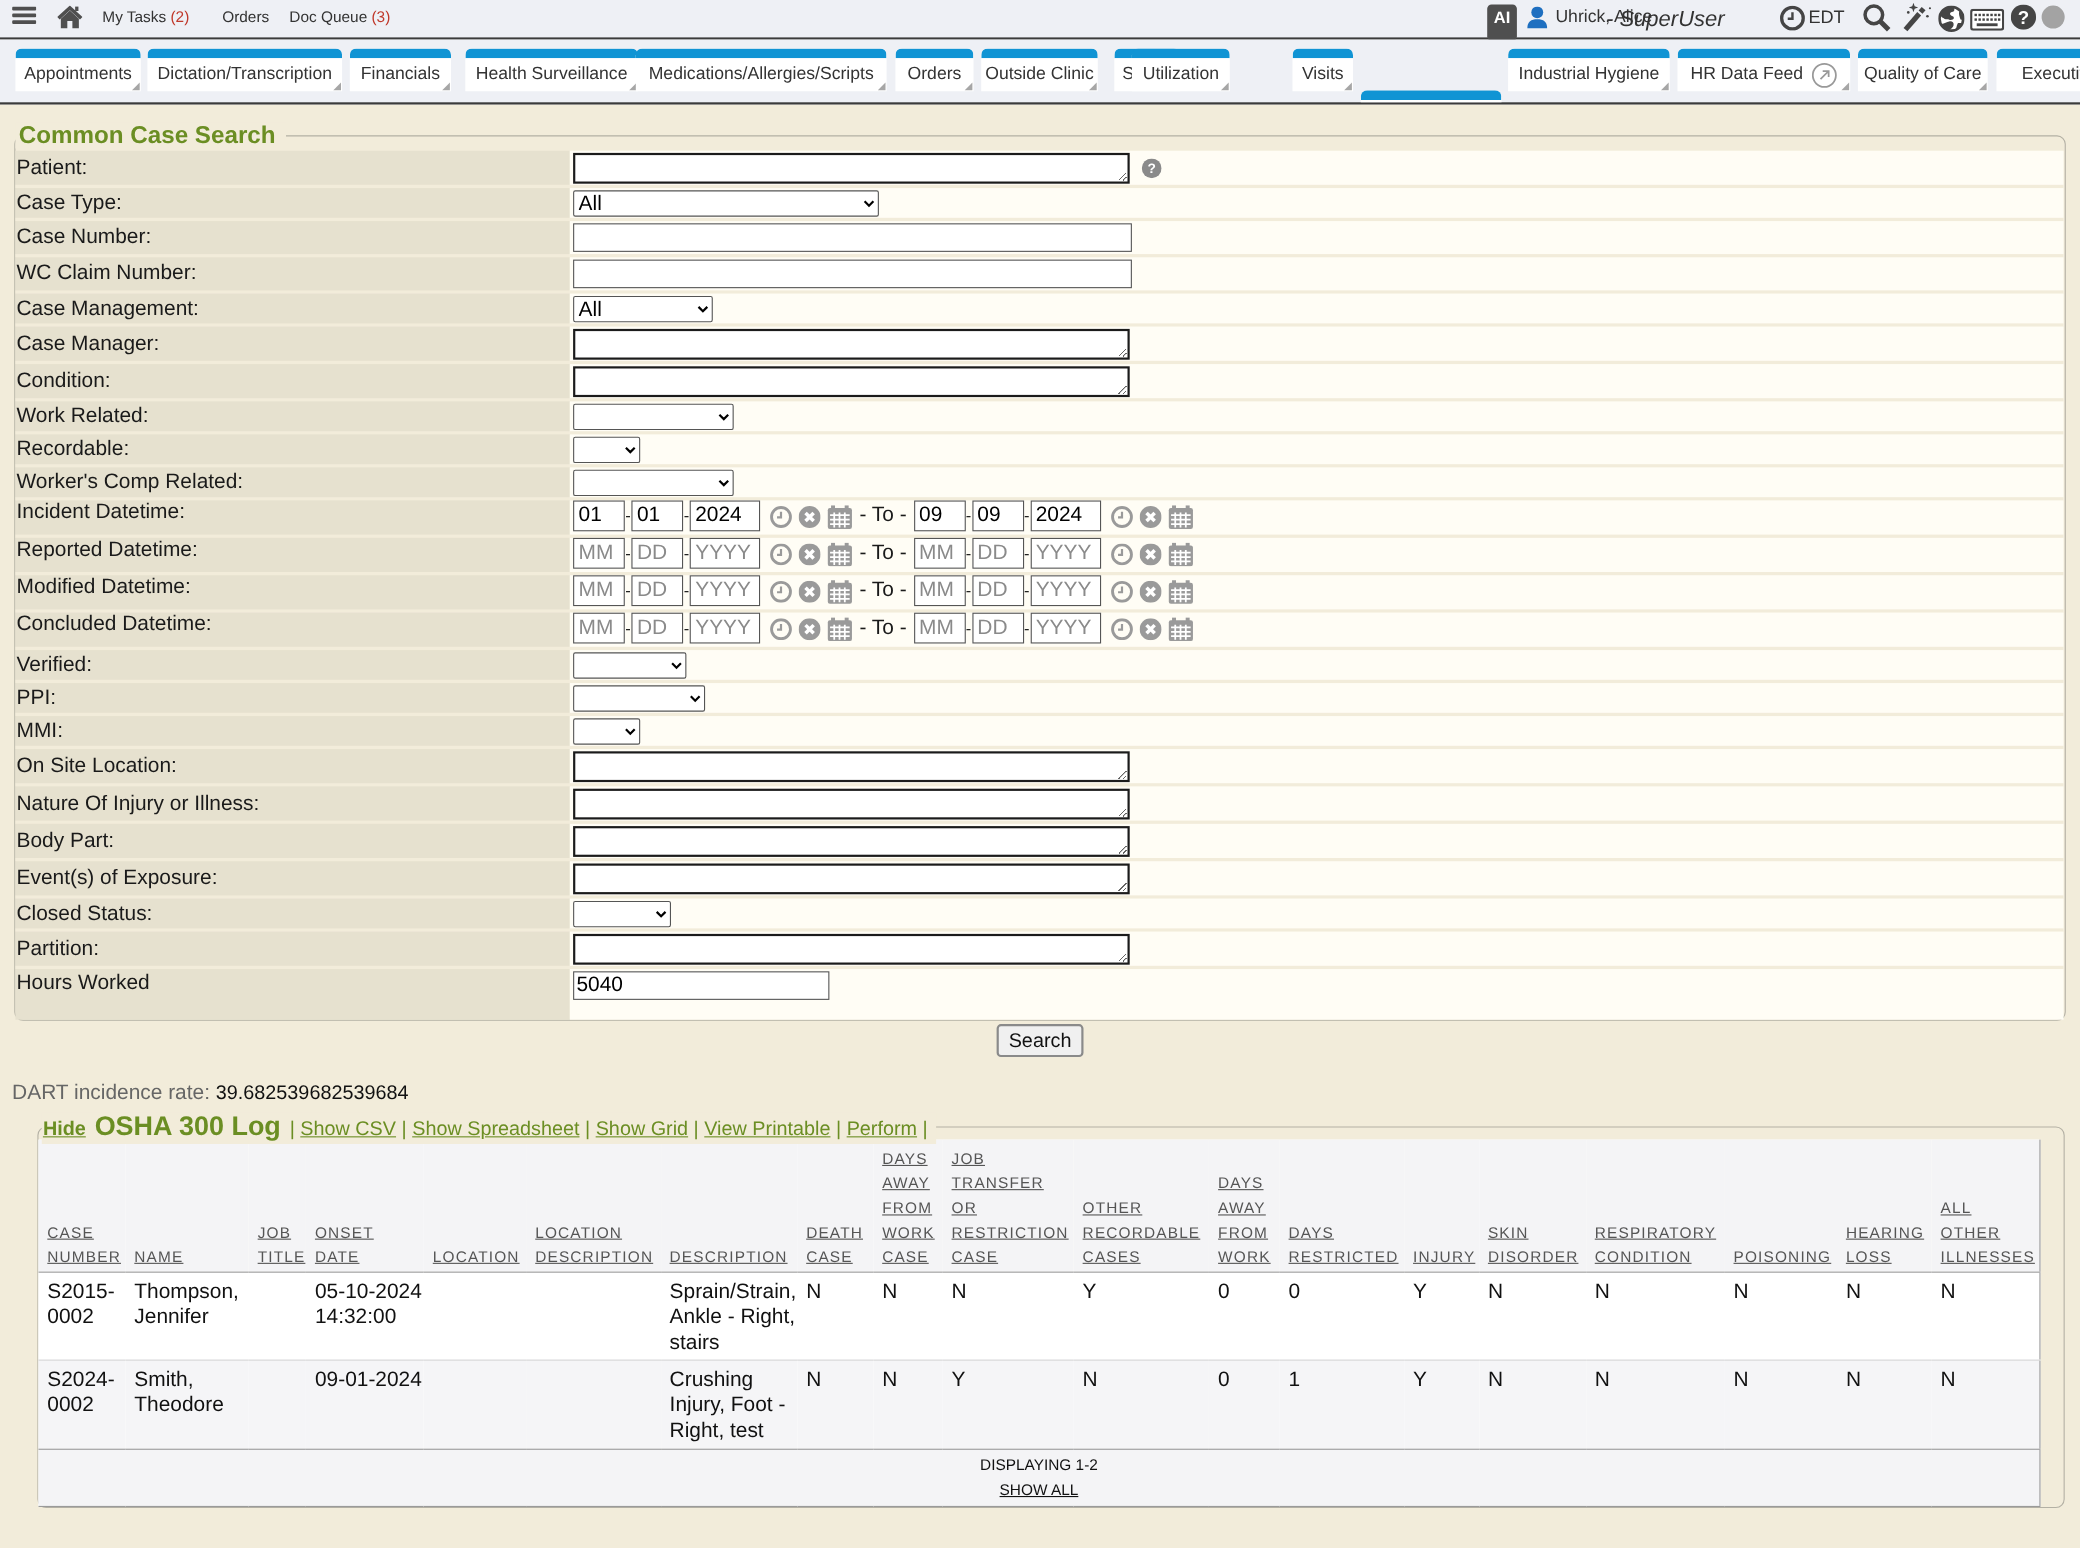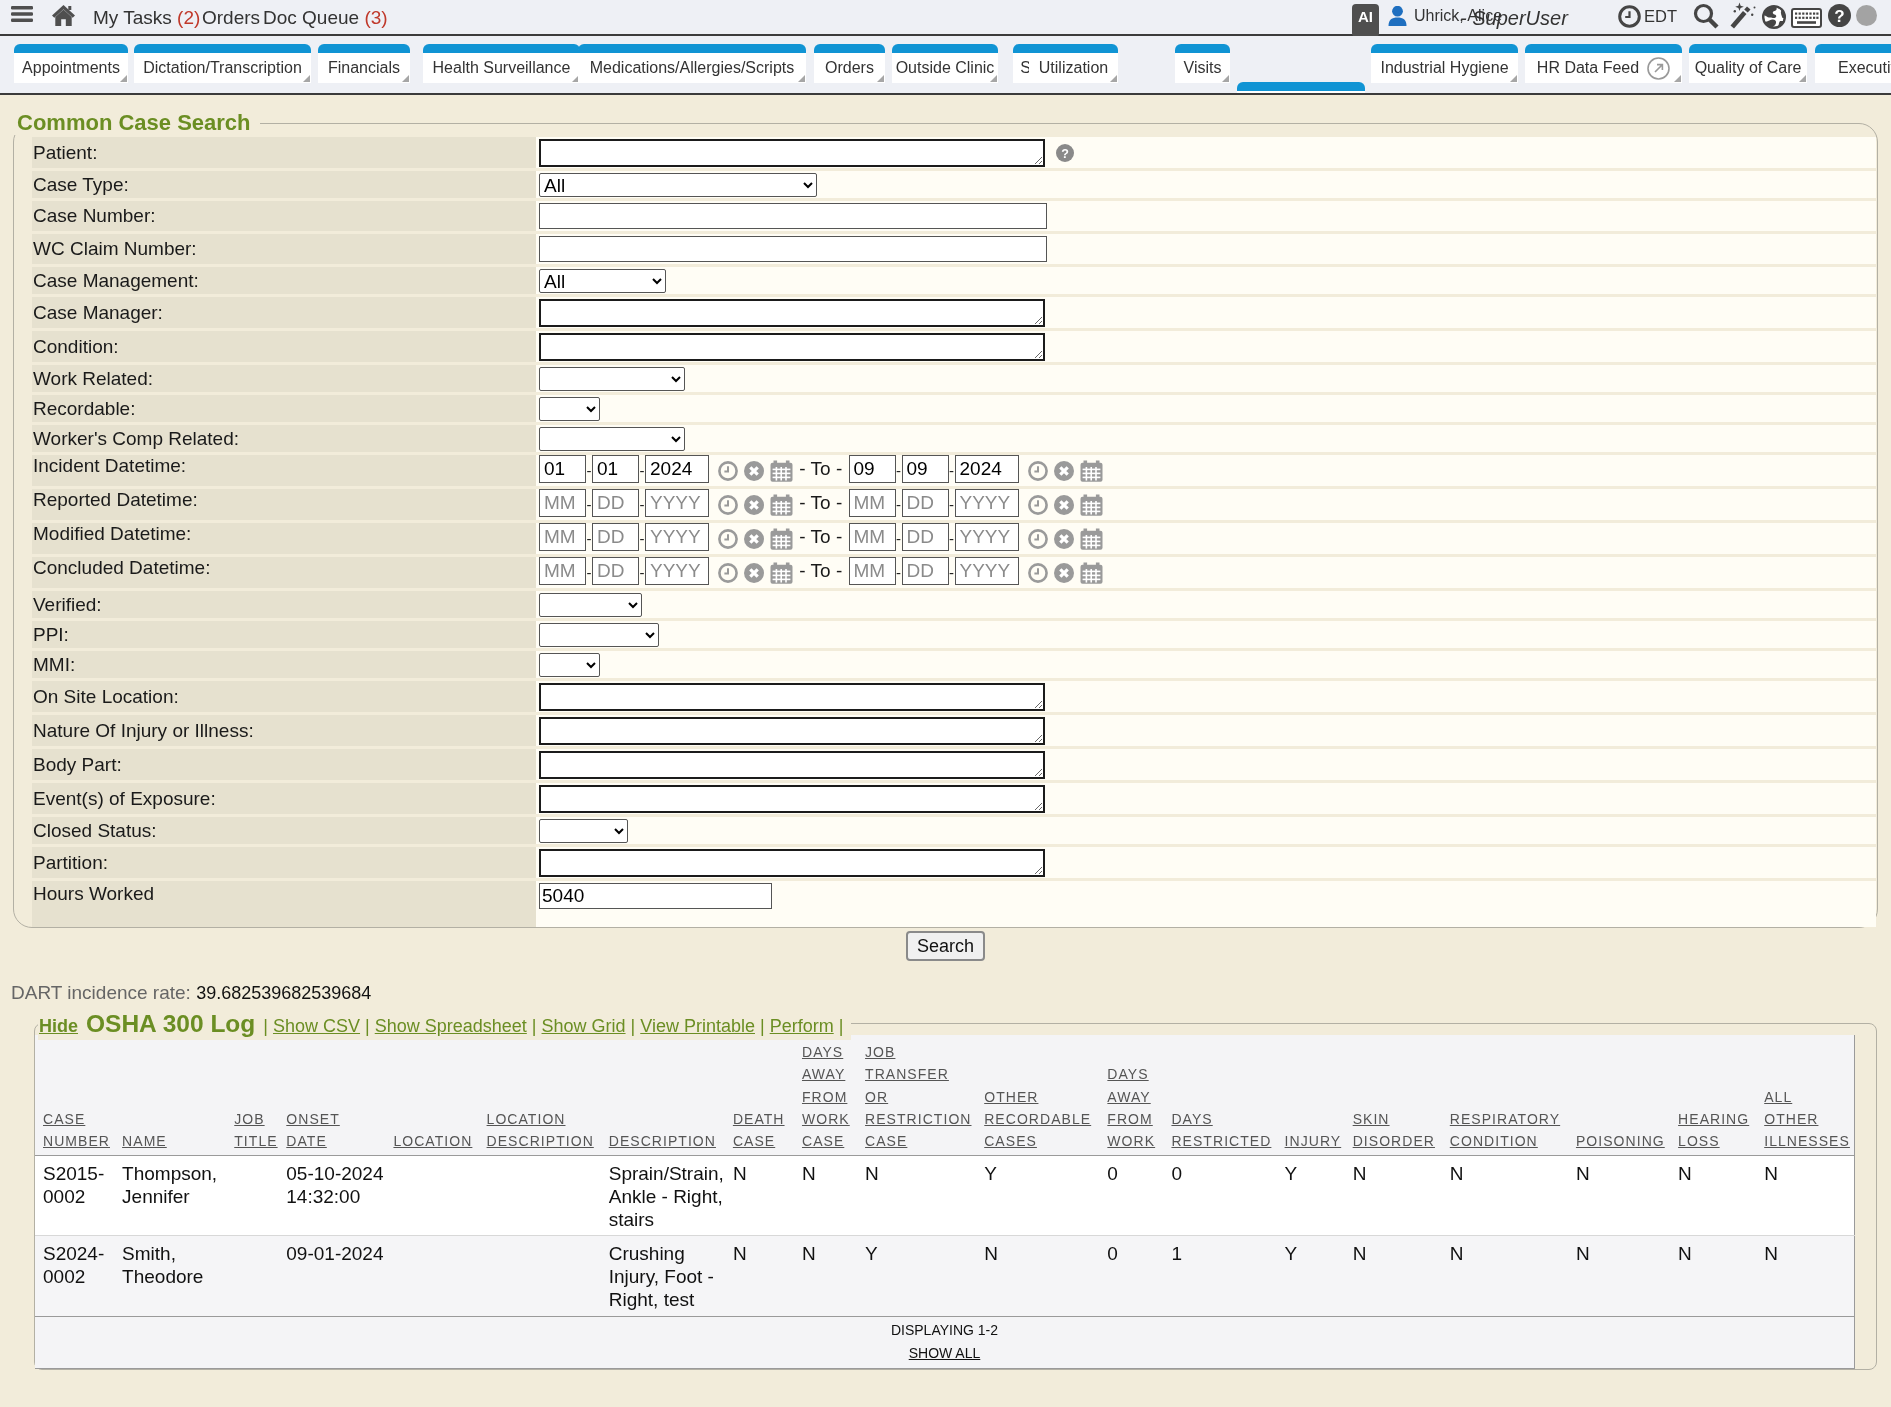--- a/index.html
+++ b/index.html
@@ -8,43 +8,43 @@
   width:1891px; height:1407px; overflow:hidden;
   font-family:"Liberation Sans", sans-serif;
   background:#f2ecda; color:#222;
 }
 
 #topbar {
   position:relative; height:36px; background:#eef0f5;
   border-bottom:2px solid #3b3b3b;
 }
 #topbar .abs { position:absolute; }
-.tb-text { font-size:19px; color:#333; top:7px; }
+.tb-text { font-size:14px; color:#333; top:7px; }
 .red { color:#c0392b; }
 
 #tabbar {
   position:relative; height:59px; background:#eef0f5; white-space:nowrap;
   border-bottom:2px solid #3b3b3b; overflow:hidden;
 }
 .tab {
   white-space:nowrap; position:absolute; top:8px; height:39px; background:#fff;
   border-top:9px solid #1094d4; border-radius:6px 6px 0 0;
   font-size:16px; color:#333; text-align:center;
   display:flex; align-items:center; justify-content:center;
 }
 .tab::after {
   content:""; position:absolute; right:1px; bottom:1px;
   width:0; height:0; border-style:solid;
   border-width:0 0 7px 7px; border-color:transparent transparent #a6a6a6 transparent;
 }
 
 #ccs {
   position:relative; margin:28px 13px 0 13px;
-  border:1px solid #b3b0a4; border-radius:19px;
-  padding:13px 1px 0 18px;
+  border:1px solid #b3b0a4; border-radius:8px;
+  padding:13px 1px 0 0;
 }
 #ccs-legend {
   position:absolute; top:-13px; left:0px;
   background:#f2ecda; padding:0 9px 0 3px;
   font-size:22px; font-weight:bold; color:#6b8e23; line-height:24px;
 }
 table.form { width:100%; border-spacing:0; }
 table.form td { border-bottom:3px solid #f2ecda; }
 td.lbl {
   width:504px; background:#e6e1cf; padding:0 0 0 1px;

